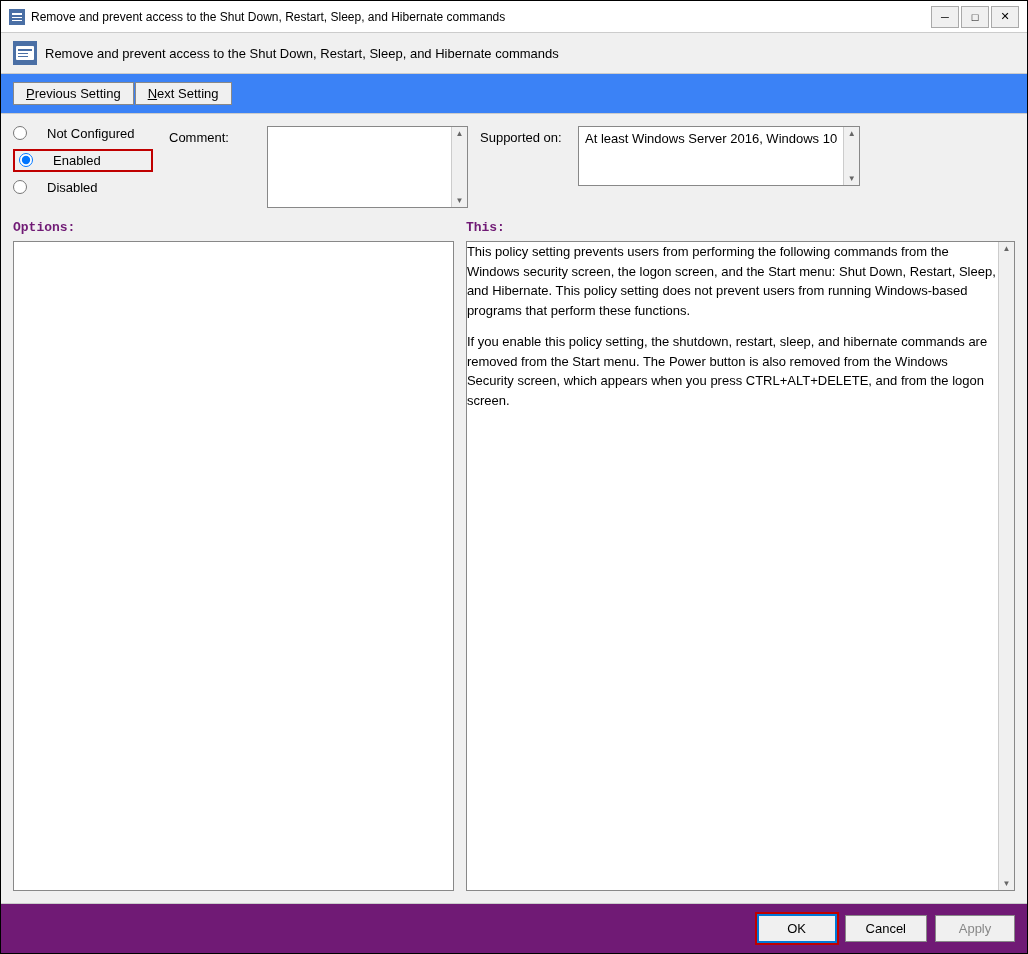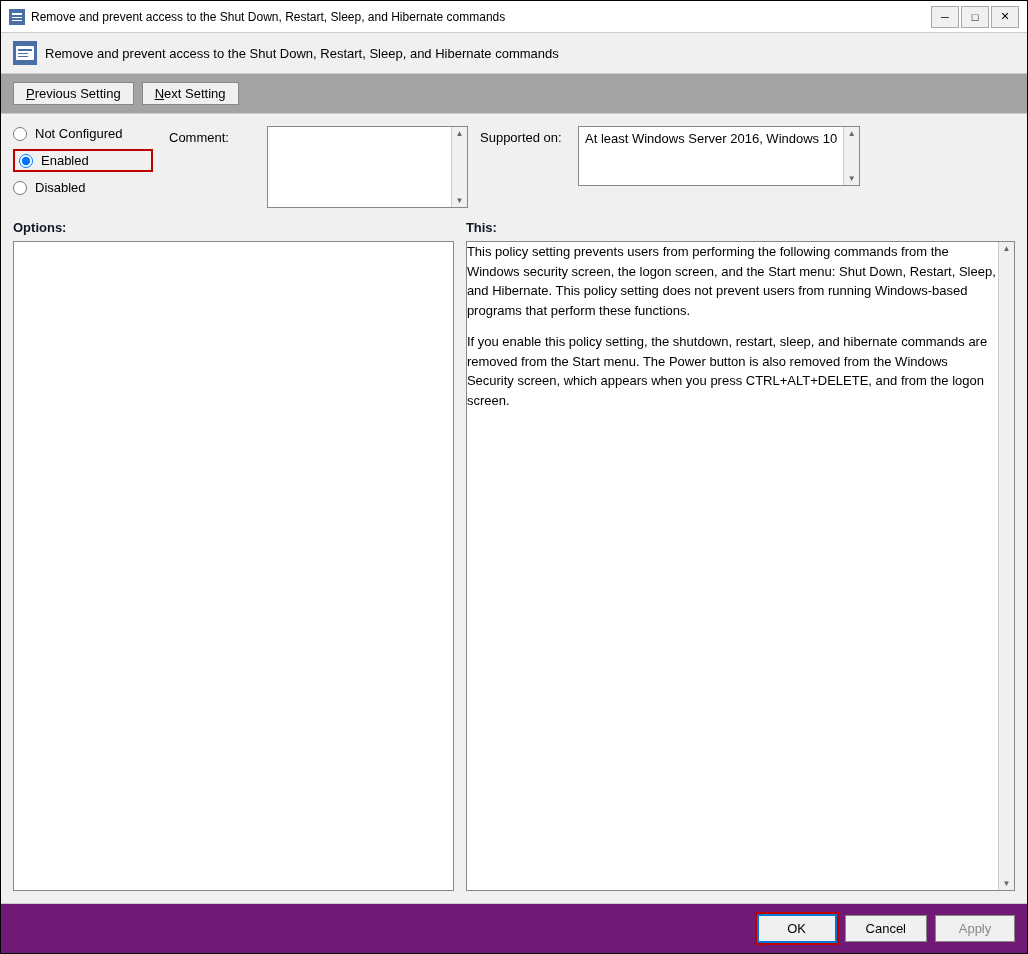--- a/index.html
+++ b/index.html
@@ -80,24 +80,24 @@
       background: #4a6fa5;
       flex-shrink: 0;
     }
     .header-title {
       font-size: 13px;
       color: #000;
     }
     .nav-section {
       padding: 8px 12px;
       display: flex;
-      gap: 8px;
+      gap: 1px;
       border-bottom: 1px solid #ccc;
       flex-shrink: 0;
-      background: #a3a3a3;
+      background: #3b82f6;
     }
     .nav-btn {
       padding: 3px 12px;
       background: #f0f0f0;
       border: 1px solid #888;
       cursor: pointer;
       font-size: 13px;
       color: #000;
     }
     .content-area {
@@ -114,22 +114,22 @@
       flex-shrink: 0;
     }
     .radio-group {
       display: flex;
       flex-direction: column;
       gap: 8px;
       min-width: 140px;
     }
     .radio-item {
       display: flex;
-      align-items: flex-end;
-      gap: 8px;
+      align-items: flex-start;
+      gap: 20px;
       font-size: 13px;
     }
     .radio-item input[type="radio"] {
       width: 14px;
       height: 14px;
       cursor: pointer;
     }
     .radio-enabled {
       border: 2px solid #c00000;
       padding: 2px 4px;
@@ -210,22 +210,23 @@
       flex-direction: column;
     }
     .help-panel {
       flex: 1;
       display: flex;
       flex-direction: column;
     }
     .panel-label {
       font-size: 13px;
       font-weight: 600;
-      color: #0f172a;
+      color: #701a75;
       margin-bottom: 6px;
+      font-family: Liberation Mono, monospace;
     }
     .panel-box {
       flex: 1;
       border: 1px solid #888;
       background: white;
       overflow: hidden;
       display: flex;
     }
     .panel-content {
       flex: 1;

